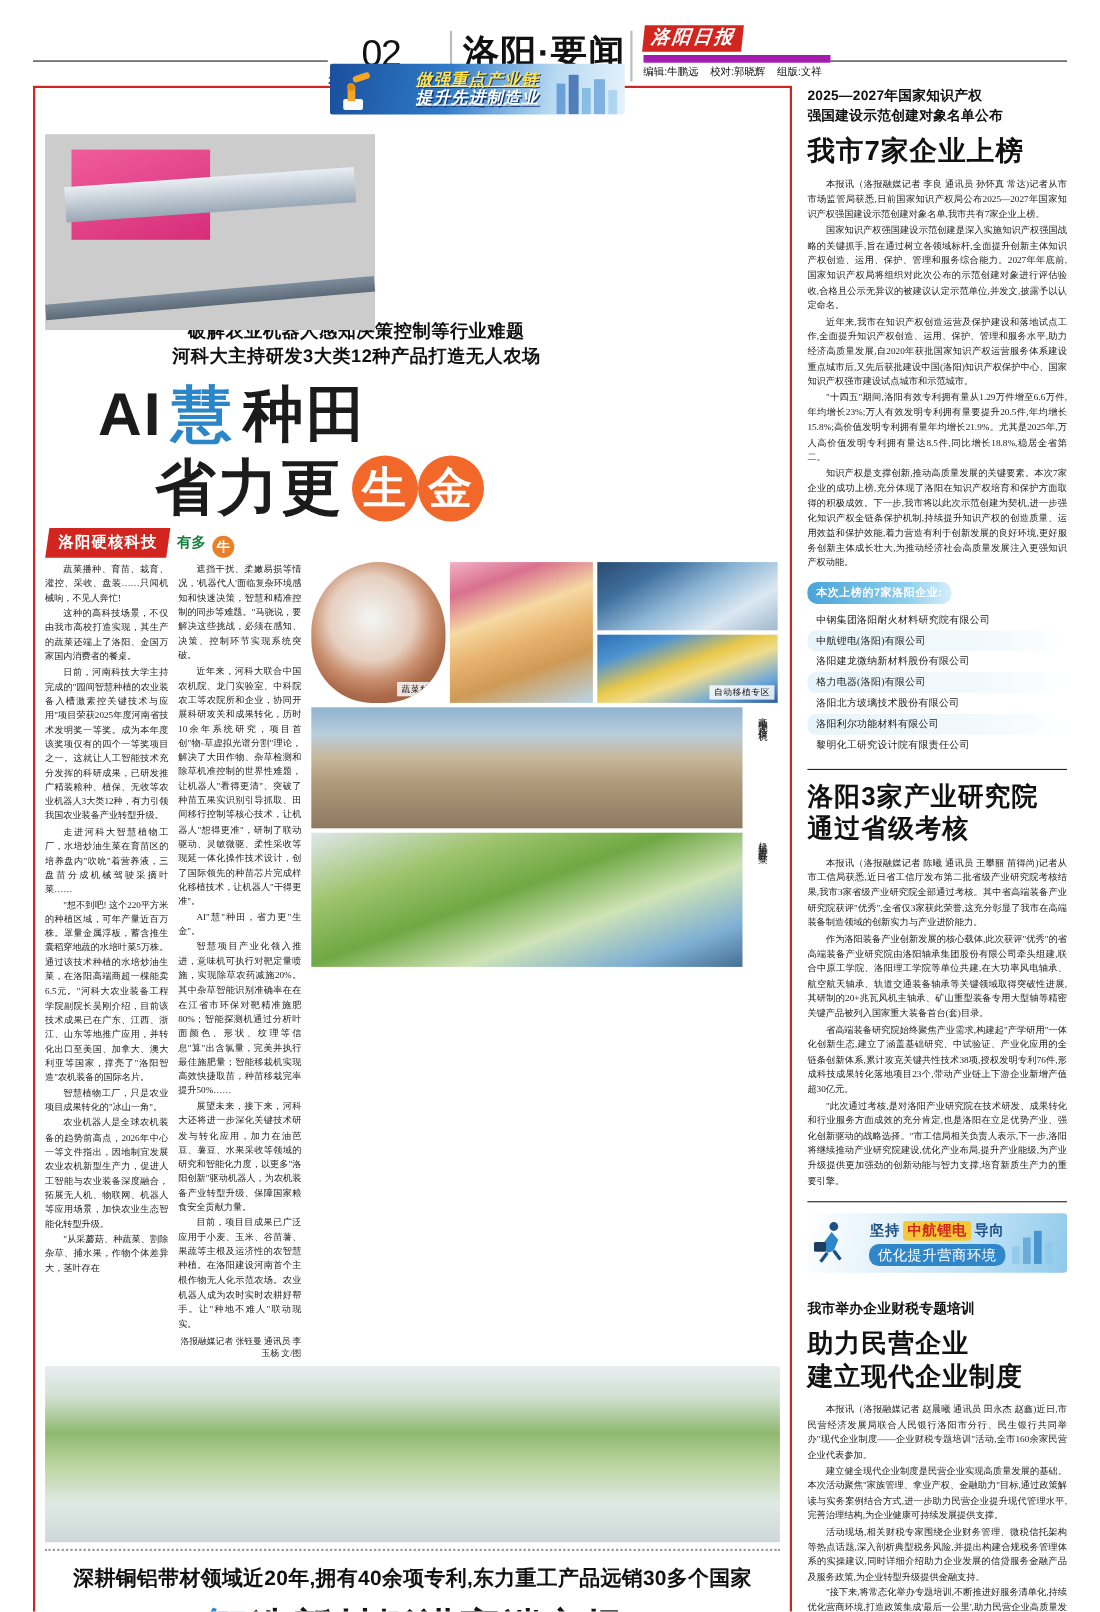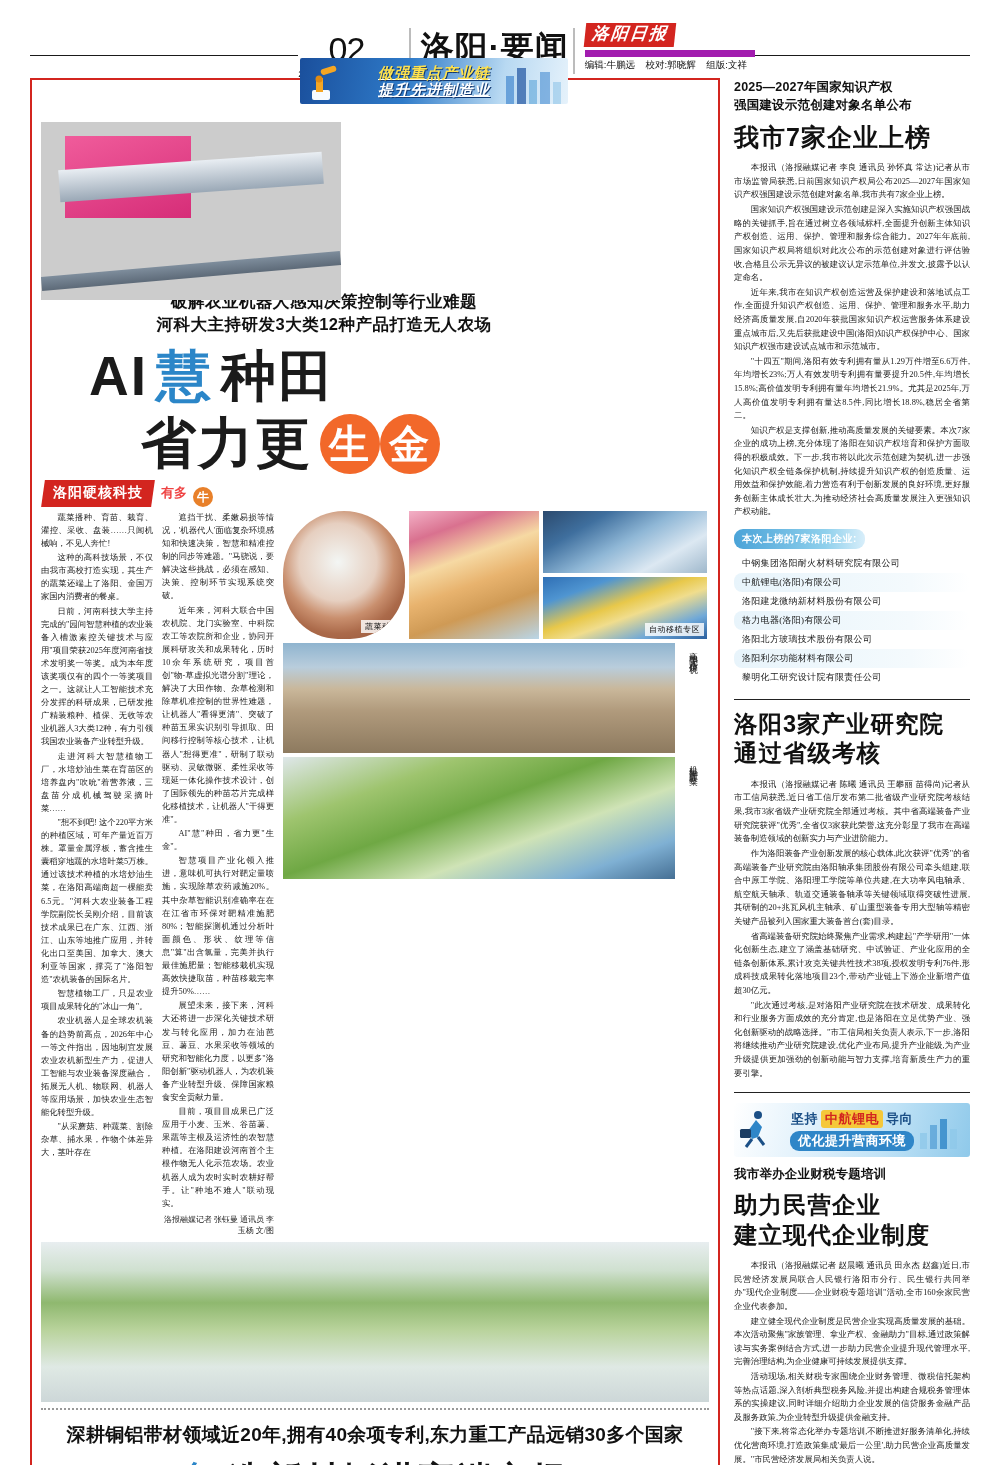--- a/index.html
+++ b/index.html
@@ -135,21 +135,21 @@
     display: inline-block; position: relative;
     background: #d3251f; color: #fff;
     font-family: "Liberation Sans", sans-serif;
     font-weight: 800; font-size: 14px; letter-spacing: 1px;
     padding: 4px 10px 5px; transform: skewX(-8deg);
     margin: 6px 0 4px 2px;
   }
   .kicker-badge span { display:inline-block; transform: skewX(8deg); }
   .kicker-tail {
     display:inline-block; margin-left: 4px;
-    font-family:"Liberation Sans",sans-serif; font-weight:800; font-size:13px; color:#ef4444;
+    font-family:"Liberation Sans",sans-serif; font-weight:800; font-size:13px; color:#15803d;
   }
   .kicker-dot {
     display:inline-block; width:20px; height:20px; border-radius:50%;
     background:#e8802a; color:#fff; font-size:12px; font-weight:800;
     text-align:center; line-height:20px; vertical-align:-4px; margin-left:2px;
   }
 
   
   .cols { display: flex; gap: 9px; }
   .col { width: 125px; }
@@ -234,28 +234,28 @@
     font-family: "Liberation Serif", serif; font-size: 9px;
     padding: 3px 8px; color: #1b1b1b; letter-spacing: .3px;
   }
   .co-item.alt {
     background: linear-gradient(90deg,#e8f4fb 0%,#f4fafd 75%,#ffffff 100%);
     border-radius: 8px;
   }
   .r-divider { border-top: 1.5px solid #222; margin: 12px 0 10px; }
 
   .biz-ribbon {
-    position: relative; height: 54px; margin-bottom: 8px;
+    position: relative; height: 54px; margin-bottom: 24px;
     background: linear-gradient(105deg,#ffffff 0%,#dff0fb 35%,#bfe2f6 65%,#8fc9ea 100%);
     border-radius: 3px; overflow: hidden;
     display:flex; flex-direction:column; align-items:center; justify-content:center;
   }
   .biz-l1 { font-family:"Liberation Sans",sans-serif; font-weight:800; font-size:13px; letter-spacing:.5px; color:#1b4f86; display:flex; align-items:center; gap:3px;}
   .biz-l1 .hl { background:#f5c83a; color:#d3251f; padding:0 4px; border-radius:3px; }
-  .biz-l2 { font-family:"Liberation Sans",sans-serif; font-weight:700; font-size:13px; letter-spacing:.5px; color:#fff; background:#2f86c8; padding:1px 8px; border-radius:9px; margin-top:3px;}
+  .biz-l2 { font-family:"Liberation Sans",sans-serif; font-weight:400; font-size:13px; letter-spacing:.5px; color:#fff; background:#2f86c8; padding:1px 8px; border-radius:9px; margin-top:3px;}
   .biz-runner { position:absolute; left:4px; top:6px; width:34px; height:40px; }
   .biz-chart { position:absolute; right:4px; top:8px; width:52px; height:40px; opacity:.8;}
 </style>
 </head>
 <body>
 
 <div class="masthead">
   <div class="mast-inner">
     <div class="mast-rule-l"></div>
     <div class="page-num-block">

